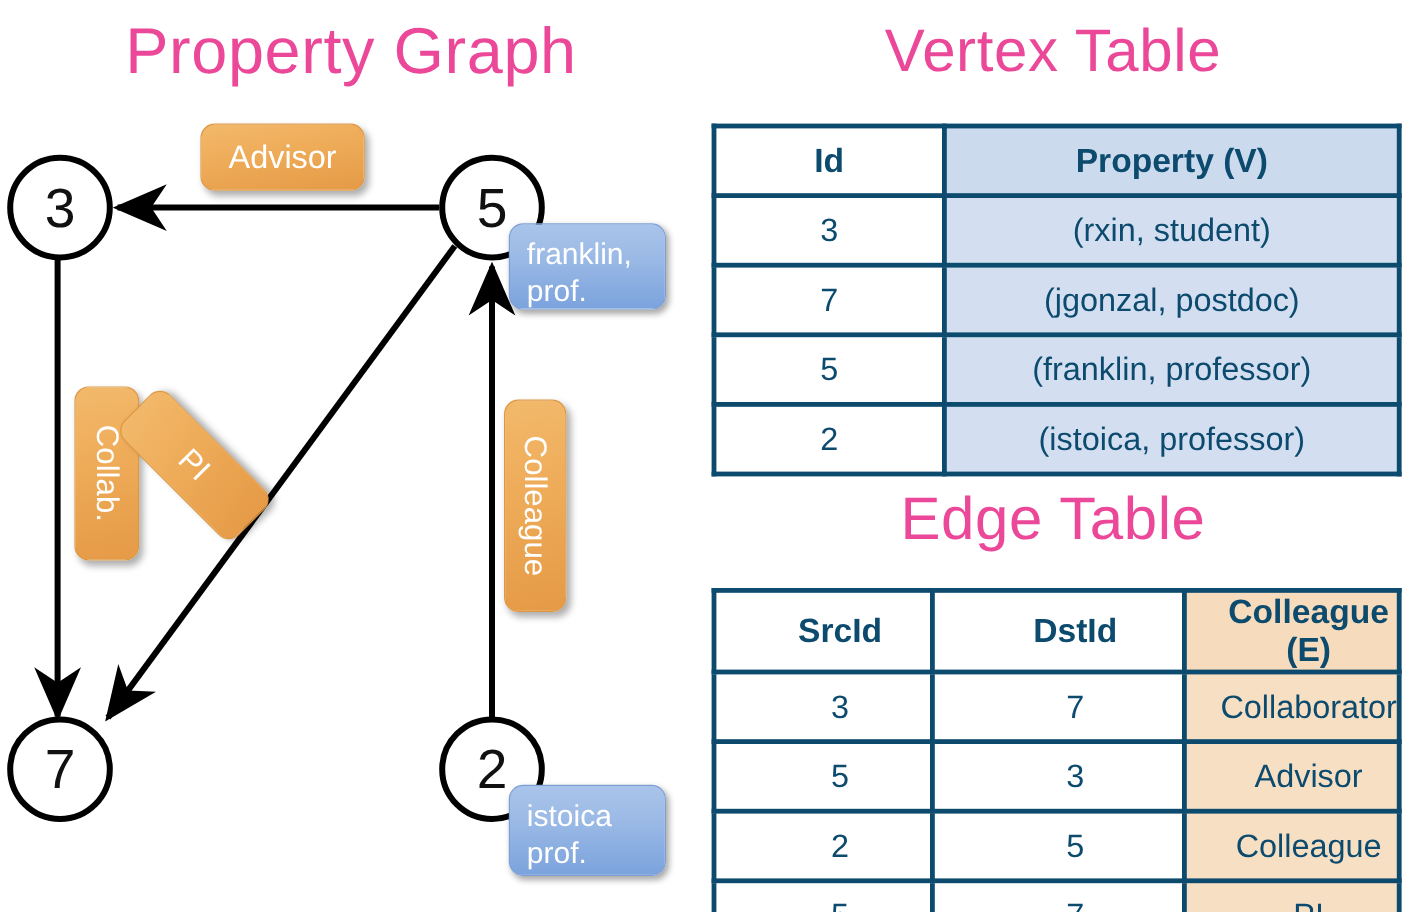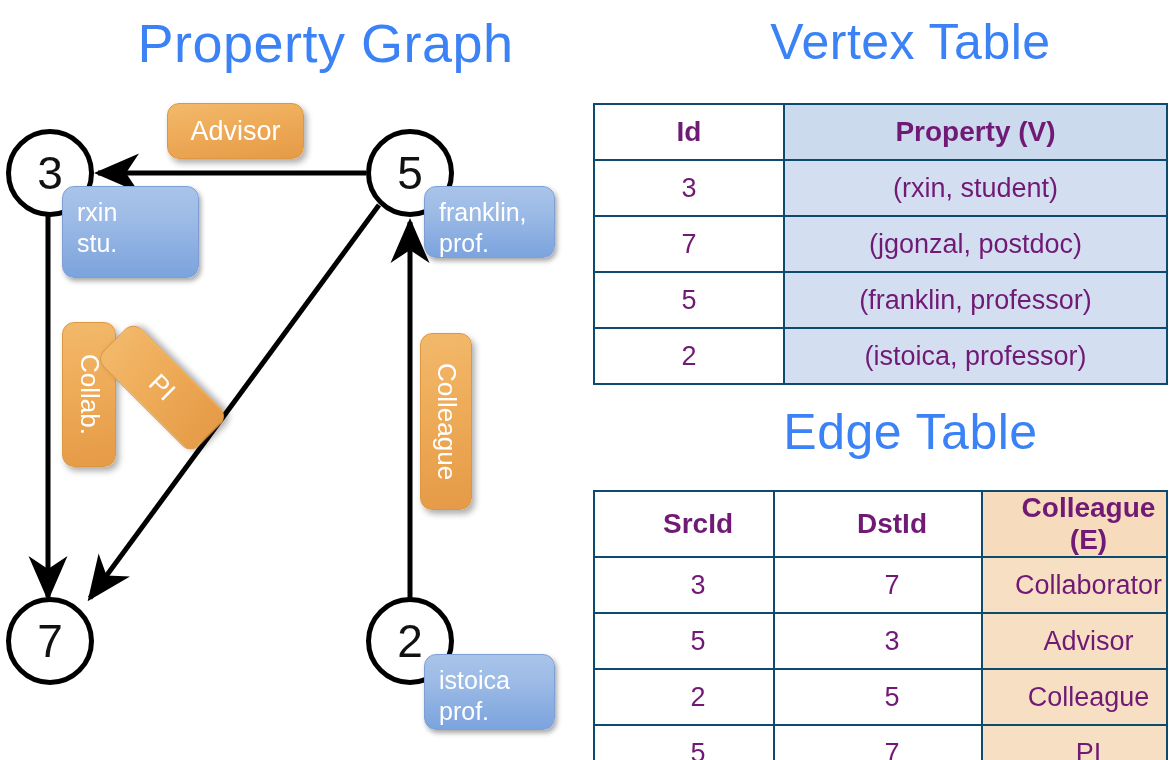--- a/index.html
+++ b/index.html
@@ -15,24 +15,23 @@
     font-family: "Liberation Sans", sans-serif;
     color: #000000;
   }
 
   
   .title {
     position: absolute;
     font-family: "Liberation Sans", sans-serif;
     font-weight: 300;
     letter-spacing: 0.5px;
-    color: #3b82f6;
+    color: #ec4899;
     white-space: nowrap;
     text-align: center;
-    padding-left: 33px;
   }
   #title-property-graph {
     left: 0; top: 12px; width: 585px;
     font-size: 54px; line-height: 62px;
   }
   #title-vertex-table {
     left: 585px; top: 12px; width: 585px;
     font-size: 50px; line-height: 60px;
   }
   #title-edge-table {
@@ -141,24 +140,24 @@
   }
 
   
   .data-table {
     position: absolute;
     border-collapse: collapse;
     table-layout: fixed;
     font-family: "Liberation Sans", sans-serif;
   }
   .data-table td, .data-table th {
-    border: 2px solid #0c4a6e;
+    border: 4px solid #0c4a6e;
     text-align: center;
     font-weight: 300;
-    color: #701a75;
+    color: #0c4a6e;
     padding: 0;
   }
   .data-table th {
     font-weight: 700;
   }
 
   #vertex-table {
     left: 593px; top: 103px;
     width: 575px;
   }
@@ -212,22 +211,20 @@
   <div class="node" id="node-5" style="left:366px; top:129px;">
     <span>5</span>
   </div>
   <div class="node" id="node-7" style="left:6px;  top:597px;">
     <span>7</span>
   </div>
   <div class="node" id="node-2" style="left:366px; top:597px;">
     <span>2</span>
   </div>
 
-  <div class="prop-box" id="prop-box-rxin" style="left:62px;  top:186px; width:137px; height:92px;">rxin
-stu.</div>
   <div class="prop-box" id="prop-box-franklin" style="left:424px; top:186px; width:131px; height:72px;">franklin,
 prof.</div>
   <div class="prop-box" id="prop-box-istoica" style="left:424px; top:654px; width:131px; height:76px;">istoica
 prof.</div>
 
   <div class="edge-label" id="edge-label-advisor">
     <span>Advisor</span>
   </div>
 
   <div class="edge-label" id="edge-label-collab">

